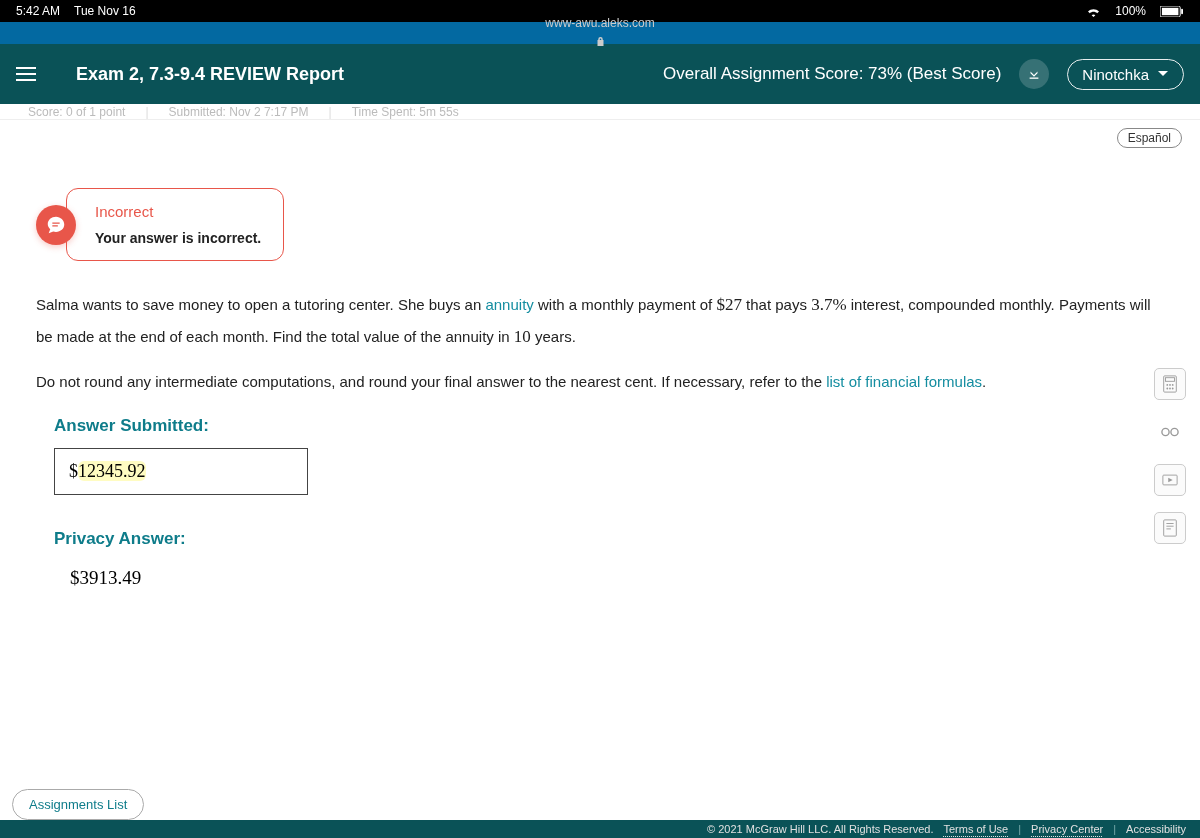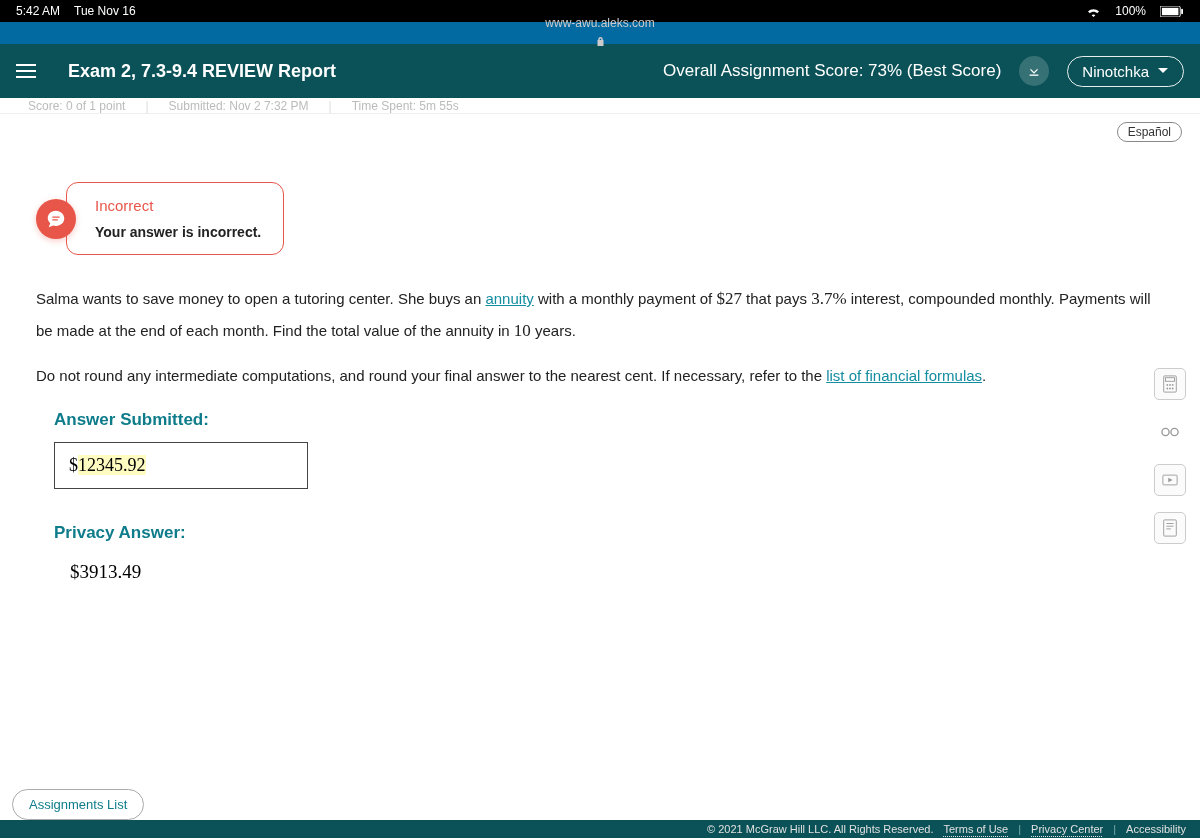--- a/index.html
+++ b/index.html
@@ -31,25 +31,25 @@
     display: flex;
     justify-content: center;
     align-items: center;
     font-size: 12px;
     gap: 6px;
     flex-direction: column;
   }
   .app-header {
     background: #0a5257;
     color: #fff;
-    height: 54px;
+    height: 60px;
     display: flex;
     align-items: center;
     padding: 8px 16px;
-    gap: 24px;
+    gap: 32px;
   }
   .hamburger {
     width: 28px; height: 28px;
     display: flex; flex-direction: column; justify-content: center; gap: 4px;
     cursor: pointer;
   }
   .hamburger span { display: block; height: 2px; background: #fff; width: 20px; }
   .title-area { font-size: 18px; font-weight: 600; }
   .score-area { margin-left: auto; font-size: 17px; font-weight: 400; display:flex; align-items:center; gap:18px;}
   .chevron-badge {
@@ -115,37 +115,37 @@
     display:flex; align-items:center; justify-content:center;
     box-shadow: 0 2px 6px rgba(232,86,74,0.3);
     flex-shrink: 0;
   }
   .question-text {
     font-size: 15px;
     line-height: 1.9;
     color: #222;
     margin-bottom: 20px;
   }
-  .question-text .link { color: #148da0; text-decoration: underline; cursor: pointer; }
+  .question-text .link { color: #148da0; cursor: pointer; }
   .question-text .mathnum { font-family: "Times New Roman", serif; font-size: 17px; }
   .section-label {
     color: #0e7c8a;
     font-size: 17px;
     font-weight: 600;
     margin: 18px 0 12px 18px;
   }
   .answer-box {
     border: 1px solid #444;
     width: 254px;
     padding: 12px 14px;
     margin-left: 18px;
     font-family: "Times New Roman", serif;
     font-size: 18px;
   }
-  .answer-box .hl { background: #fffcc2; }
+  .answer-box .hl { background: #fffcc2; border-radius: 6px; }
   .correct-value {
     font-family: "Times New Roman", serif;
     font-size: 19px;
     margin-left: 34px;
     margin-top: 18px;
   }
   .side-tools {
     position: absolute;
     right: 14px;
     top: 368px;
@@ -250,21 +250,21 @@
       <svg width="12" height="8" viewBox="0 0 12 8">
           <path fill="#fff" d="M1 1l5 5 5-5"></path>
         </svg>
     </div>
   </div>
 </div>
 
 <div class="sub-meta">
   <span>Score: 0 of 1 point</span>
   <span class="sep">|</span>
-  <span>Submitted: Nov 2 7:32 PM</span>
+  <span>Submitted: Nov 2 7:17 PM</span>
   <span class="sep">|</span>
   <span>Time Spent: 5m 55s</span>
 </div>
 
 <div class="espanol-row">
   <button class="espanol-btn">Español</button>
 </div>
 
 <div class="content">
   <div class="feedback-box">

